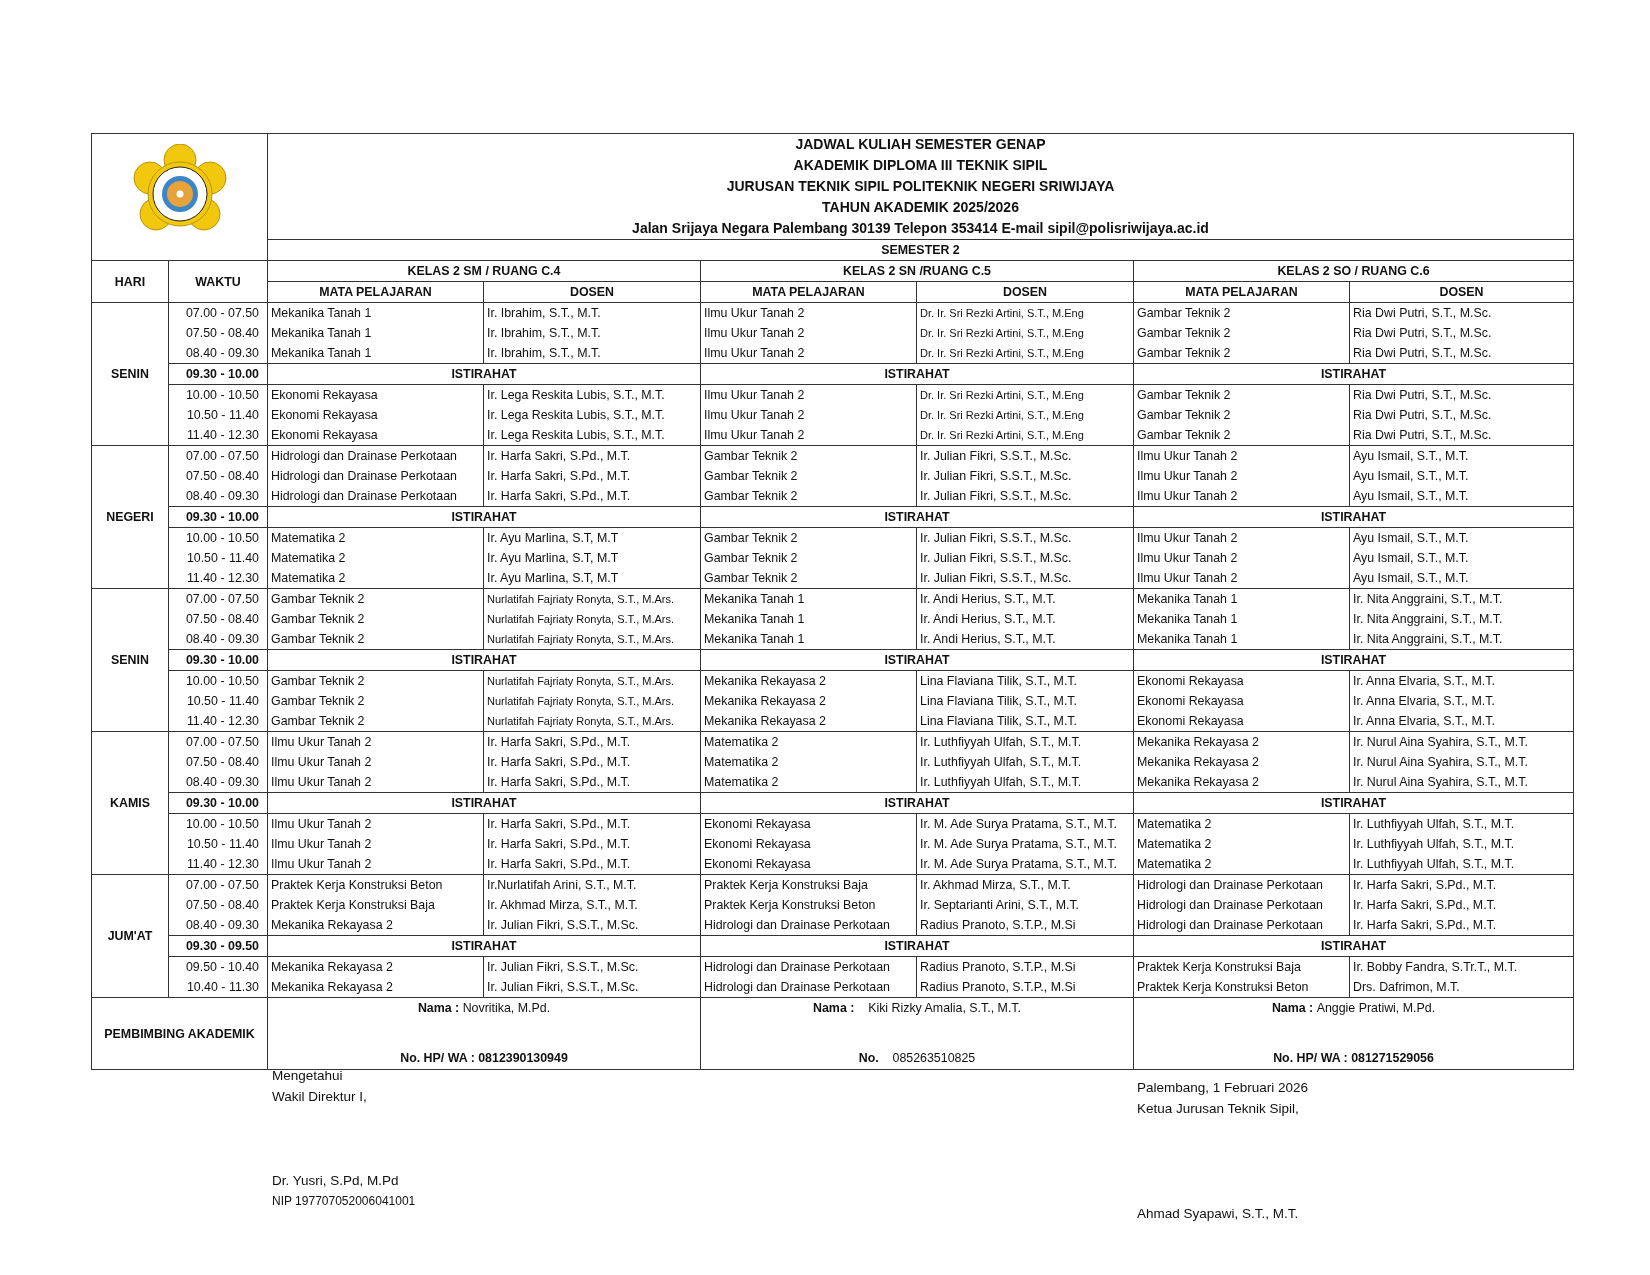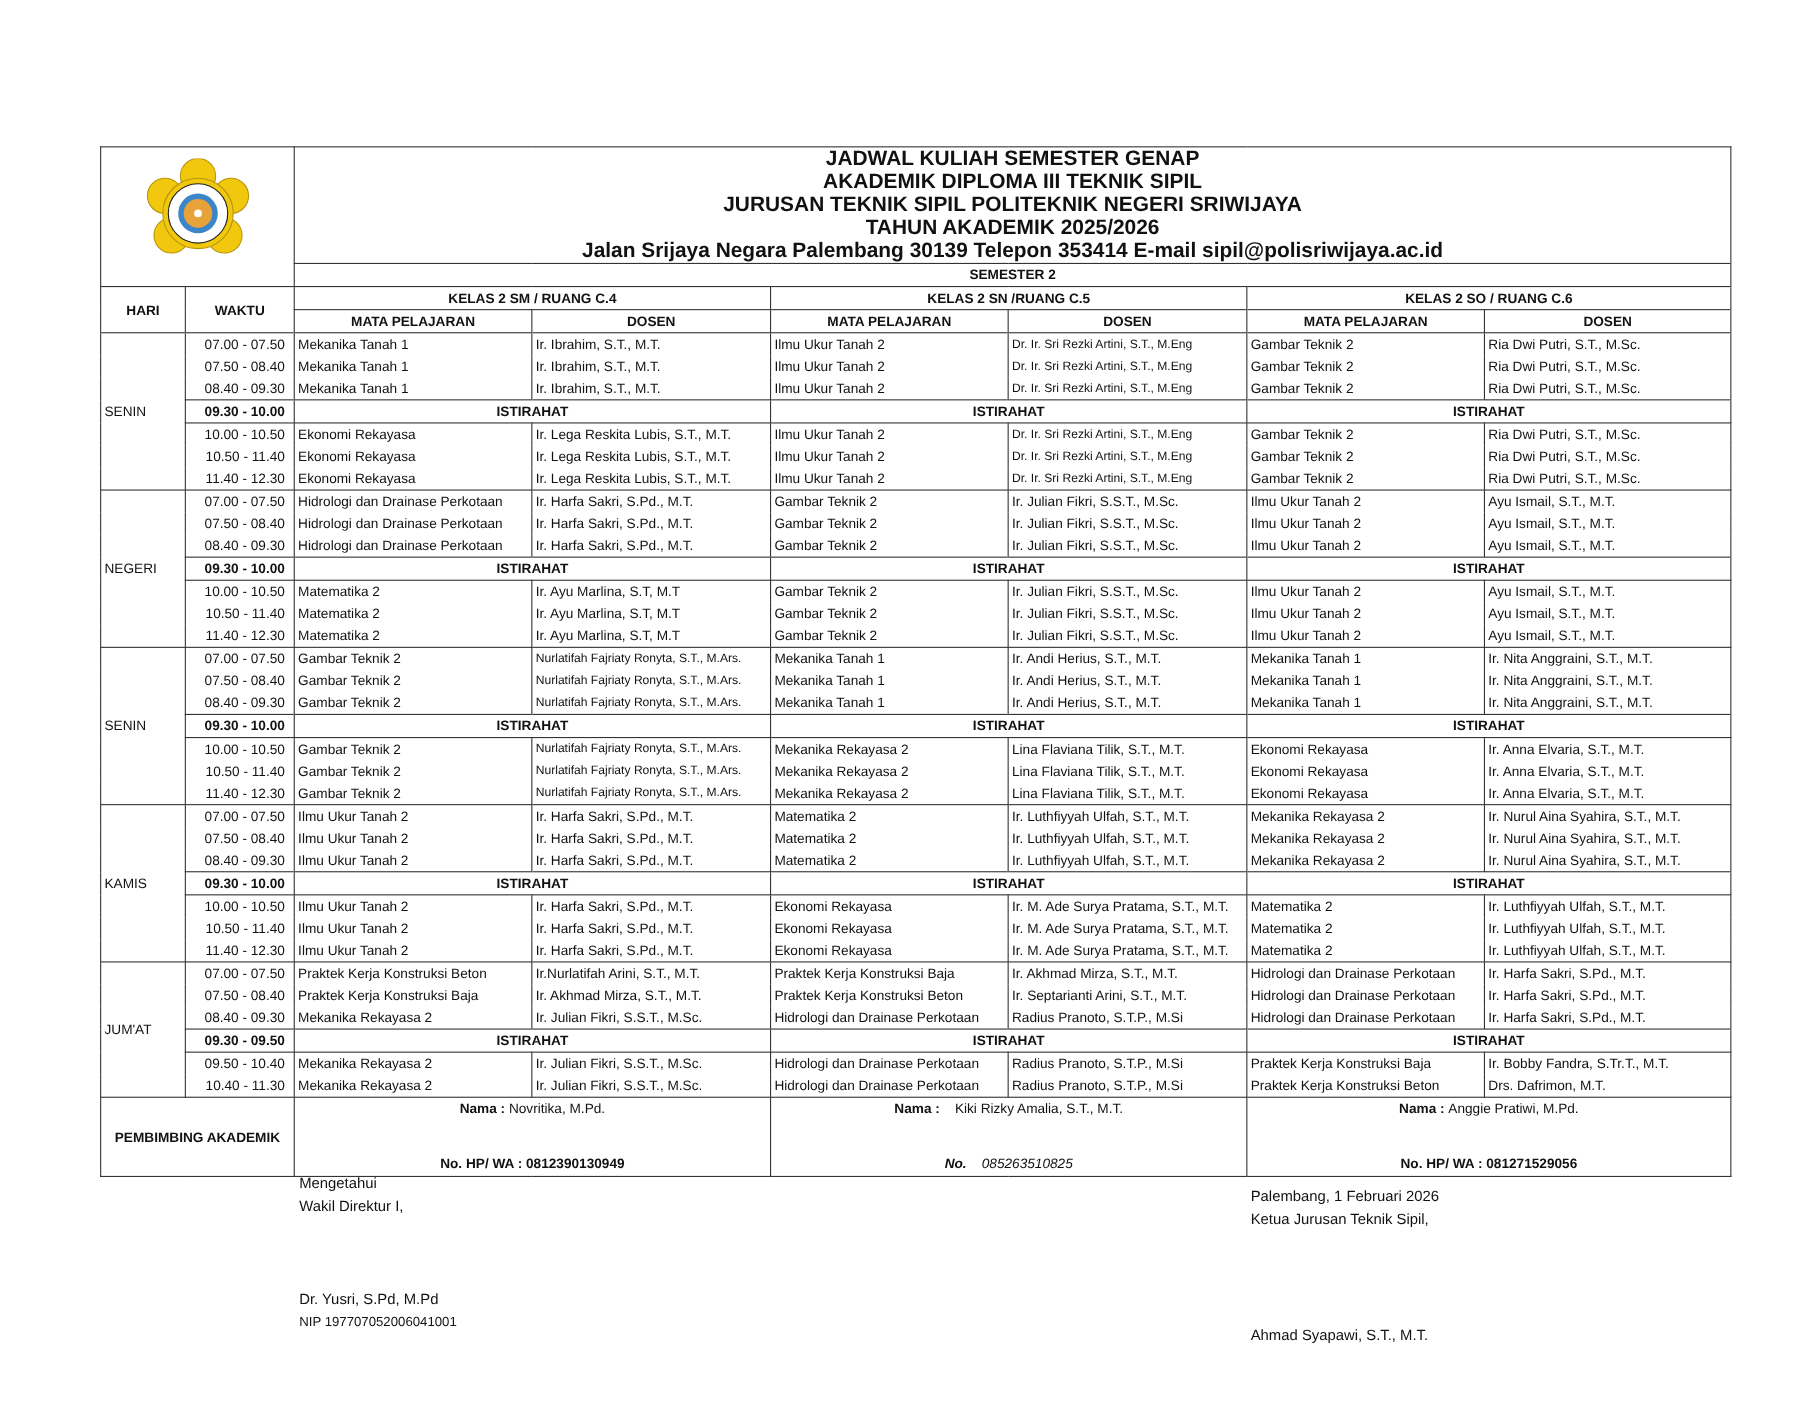--- a/index.html
+++ b/index.html
@@ -3,27 +3,27 @@
 <meta charset="utf-8">
 <style>
   html, body { margin: 0; padding: 0; background: #ffffff; }
   body { width: 1650px; height: 1275px; position: relative; overflow: hidden;
          font-family: "Liberation Sans", "DejaVu Sans", sans-serif; color: #111; }
   #sheet { position: absolute; left: 91px; top: 133px; width: 1482px; }
   table.sched { border-collapse: collapse; table-layout: fixed; width: 1482px; font-size: 12.4px; }
   table.sched td { border-left: 1.5px solid #333; border-right: 1.5px solid #333; padding: 0 3px;
                    height: 20px; line-height: 20px; white-space: nowrap; overflow: hidden; }
   .hdr-logo { border: 1.5px solid #333; text-align: center; vertical-align: middle; }
-  .hdr-title { border-top: 1.5px solid #333; border-right: 1.5px solid #333; text-align: center; font-weight: bold; font-size: 19px; }
+  .hdr-title { border-top: 1.5px solid #333; border-right: 1.5px solid #333; text-align: center; font-weight: bold; font-size: 14px; }
   .hdr-title div { height: 21px; line-height: 21px; }
   .bold { font-weight: bold; margin-top: 29px; }
   .center { text-align: center; }
   .bt { border-top: 1.5px solid #333 !important; }
   .bb { border-bottom: 1.5px solid #333 !important; }
-  .day { font-weight: normal; vertical-align: middle; border-top: 1.5px solid #333; border-bottom: 1.5px solid #333; }
+  .day { font-weight: bold; text-align: center; vertical-align: middle; border-top: 1.5px solid #333; border-bottom: 1.5px solid #333; }
   .time { text-align: right; padding-right: 8px !important; }
   .dosen-small { font-size: 11px; }
   .pa-label { text-align: center; vertical-align: middle; font-weight: bold; border-top: 1.5px solid #333; border-bottom: 1.5px solid #333; }
   .pa-cell { text-align: center; border-top: 1.5px solid #333; border-bottom: 1.5px solid #333; }
   .pa-line { height: 21px; line-height: 21px; }
   .sig { position: absolute; font-size: 13.5px; line-height: 21px; }
   .sig .gap { height: 63px; }
   .sig .small { font-size: 12px; }
 </style>
 </head>
@@ -382,21 +382,21 @@
           <td class="bb">Drs. Dafrimon, M.T.</td>
         </tr>
         <tr>
           <td class="pa-label" colspan="2" style="height: 42px;">PEMBIMBING AKADEMIK</td>
           <td class="pa-cell" colspan="2">
             <div class="pa-line"><span class="bold" style="white-space: pre;">Nama : </span><span>Novritika, M.Pd.</span></div>
             <div class="pa-line bold" style="white-space: pre;"><span>No. HP/ WA : </span><span>0812390130949</span></div>
           </td>
           <td class="pa-cell" colspan="2">
             <div class="pa-line"><span class="bold" style="white-space: pre;">Nama :    </span><span>Kiki Rizky Amalia, S.T., M.T.</span></div>
-            <div class="pa-line bold" style="white-space: pre; font-style: italic;"><span>No.    </span><span style="font-weight: normal;">085263510825</span></div>
+            <div class="pa-line bold" style="white-space: pre;"><span>No.    </span><span style="font-weight: normal;">085263510825</span></div>
           </td>
           <td class="pa-cell" colspan="2">
             <div class="pa-line"><span class="bold" style="white-space: pre;">Nama : </span><span>Anggie Pratiwi, M.Pd.</span></div>
             <div class="pa-line bold" style="white-space: pre;"><span>No. HP/ WA : </span><span>081271529056</span></div>
           </td>
         </tr>
       </tbody>
   </table>
 </div>
 

